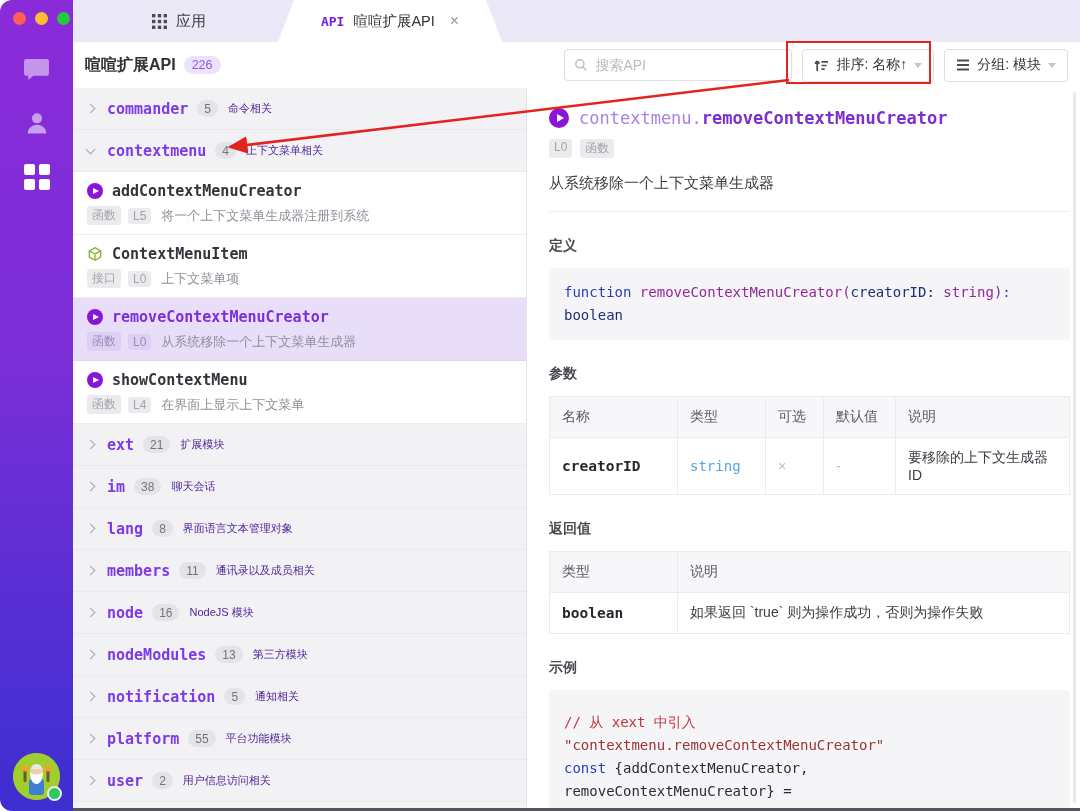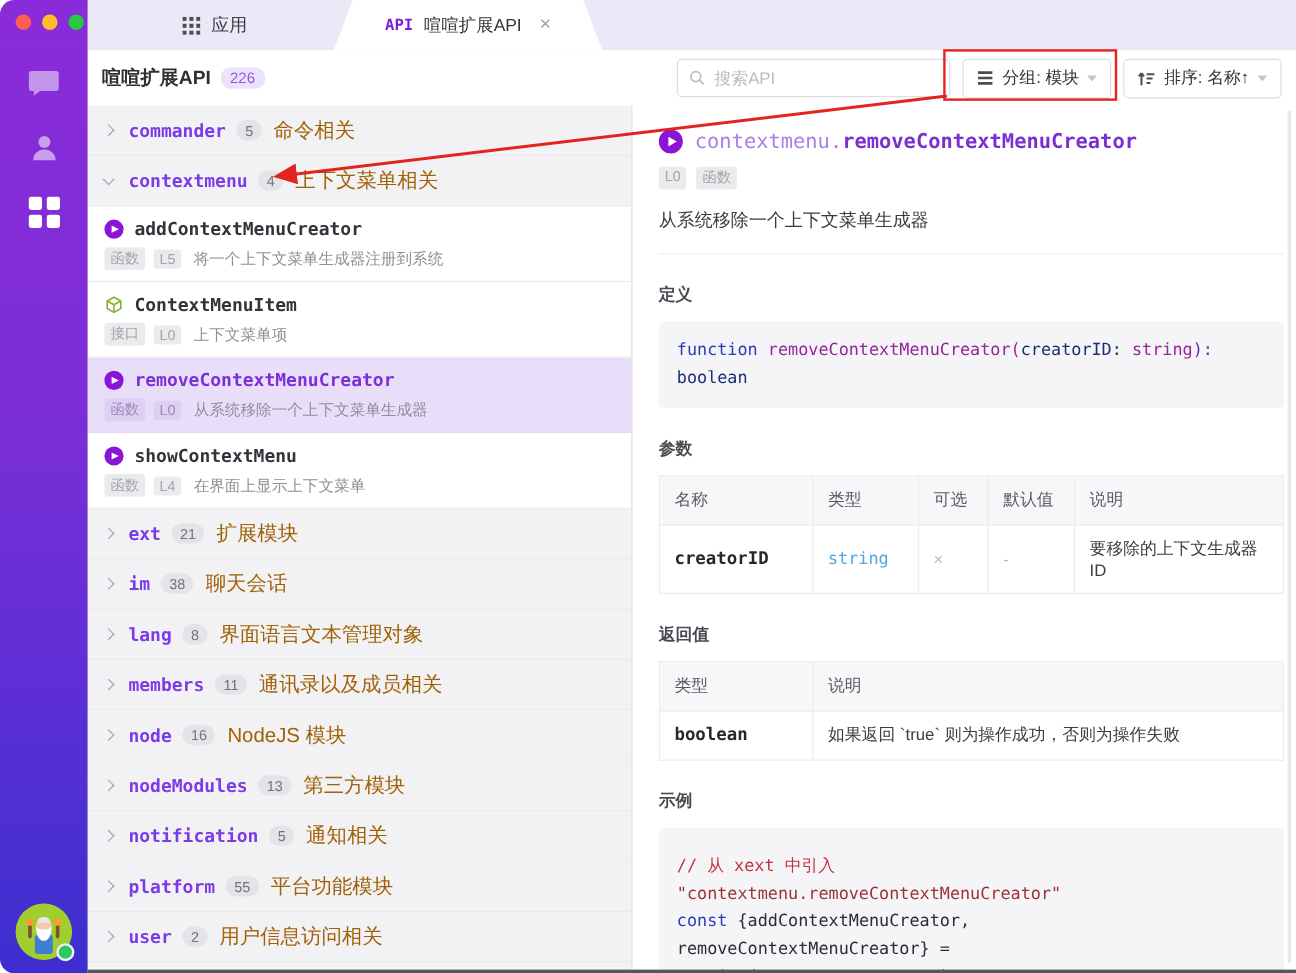--- a/index.html
+++ b/index.html
@@ -60,21 +60,21 @@
   
   .sidebar { position:absolute; left:73px; top:88px; width:454px; bottom:0; background:#f4f4f7;
     border-right:1px solid #e2e2e8; overflow:hidden; z-index:4; }
   .group-row { height:42px; display:flex; align-items:center; padding:0 14px; background:#f2f2f5;
     border-bottom:1px solid #e9e9ee; cursor:pointer; }
   .chev { width:7px; height:7px; border-right:1.8px solid #a0a4b8; border-bottom:1.8px solid #a0a4b8;
     transform:rotate(-45deg); margin-right:4px; flex:none; }
   .chev.down { transform:rotate(45deg); margin-top:-3px; }
   .group-name { font-family:"DejaVu Sans Mono","Liberation Mono",monospace; font-weight:bold; font-size:15px; color:#7c3ae8; margin-left:9px; }
   .group-count { background:#e3e3e8; color:#73737d; font-size:12px; border-radius:9px; padding:1.5px 7px; margin-left:9px; }
-  .group-desc { color:#a16207; font-size:17px; margin-left:10px; }
+  .group-desc { color:#4c1d95; font-size:11px; margin-left:10px; }
   .api-item { background:#fff; padding:10px 14px 9px 14px; border-bottom:1px solid #ededf1; cursor:pointer; }
   .api-item.selected { background:#e9def9; border-bottom:1px solid #e2d4f5; }
   .item-line1 { display:flex; align-items:center; gap:9px; }
   .fn-icon { width:16px; height:16px; border-radius:50%; background:#8a15d6; display:flex; align-items:center; justify-content:center; flex:none; }
   .fn-icon .tri { width:0; height:0; border-left:6px solid #fff; border-top:3.5px solid transparent; border-bottom:3.5px solid transparent; margin-left:2px; }
   .item-name { font-family:"DejaVu Sans Mono","Liberation Mono",monospace; font-weight:bold; font-size:15px; color:#33333b; }
   .api-item.selected .item-name { color:#7c2fd8; }
   .item-line2 { display:flex; align-items:center; gap:7px; margin-top:6px; }
   .pill { background:#ebebee; color:#a3a3ad; font-size:12px; border-radius:3px; padding:1px 5px; }
   .api-item.selected .pill { background:#ddd0f2; color:#9c8abc; }
@@ -199,34 +199,34 @@
       <span class="ico">
         <svg width="14" height="14" viewBox="0 0 24 24" fill="none" stroke="#b9bac4" stroke-width="2.4">
             <circle cx="10" cy="10" r="7"></circle>
             <path d="M15.5 15.5L21 21"></path>
           </svg>
       </span>
       <input type="text" placeholder="搜索API" style="">
     </div>
     <div class="hdr-btn">
       <span class="ico">
+        <svg width="15" height="13" viewBox="0 0 15 13" fill="none" stroke="#4c4c55" stroke-width="1.7">
+            <path d="M3.2 12V2M3.2 2L1 4.6M3.2 2l2.2 2.6M7.5 2.8h6.5M7.5 6.5h5M7.5 10.2h3.2"></path>
+          </svg>
+      </span>
+      <span>排序: 名称↑</span>
+      <span class="caret"></span>
+    </div>
+    <div class="hdr-btn">
+      <span class="ico">
         <svg width="14" height="12" viewBox="0 0 14 12" stroke="#4c4c55" stroke-width="2.2">
             <path d="M1 1.5h12M1 6h12M1 10.5h12"></path>
           </svg>
       </span>
       <span>分组: 模块</span>
-      <span class="caret"></span>
-    </div>
-    <div class="hdr-btn">
-      <span class="ico">
-        <svg width="15" height="13" viewBox="0 0 15 13" fill="none" stroke="#4c4c55" stroke-width="1.7">
-            <path d="M3.2 12V2M3.2 2L1 4.6M3.2 2l2.2 2.6M7.5 2.8h6.5M7.5 6.5h5M7.5 10.2h3.2"></path>
-          </svg>
-      </span>
-      <span>排序: 名称↑</span>
       <span class="caret"></span>
     </div>
   </div>
 </div>
 
 <div class="sidebar">
 
   <div class="group-row">
     <span class="chev"></span>
     <span class="group-name">commander</span>

